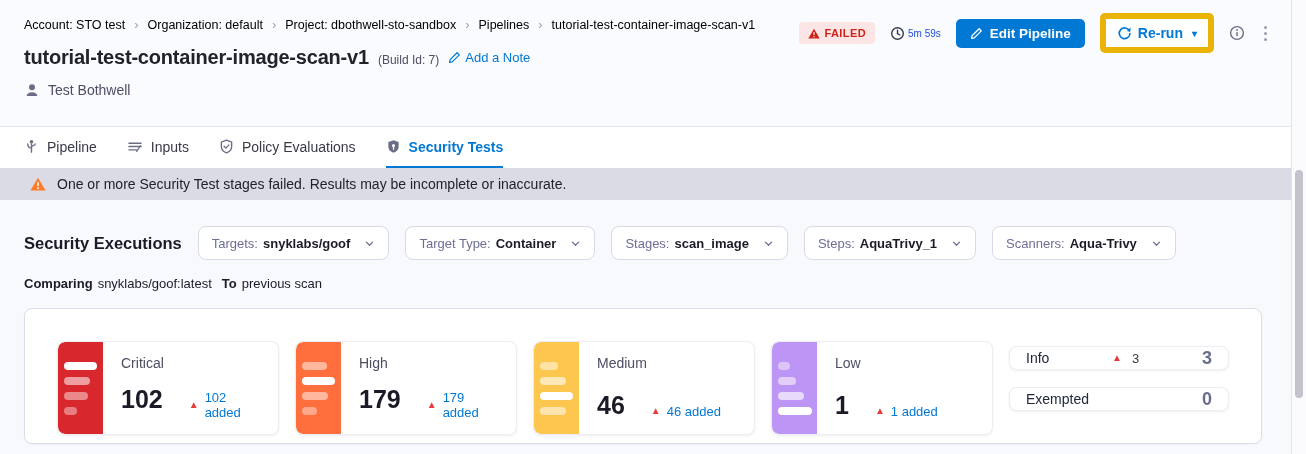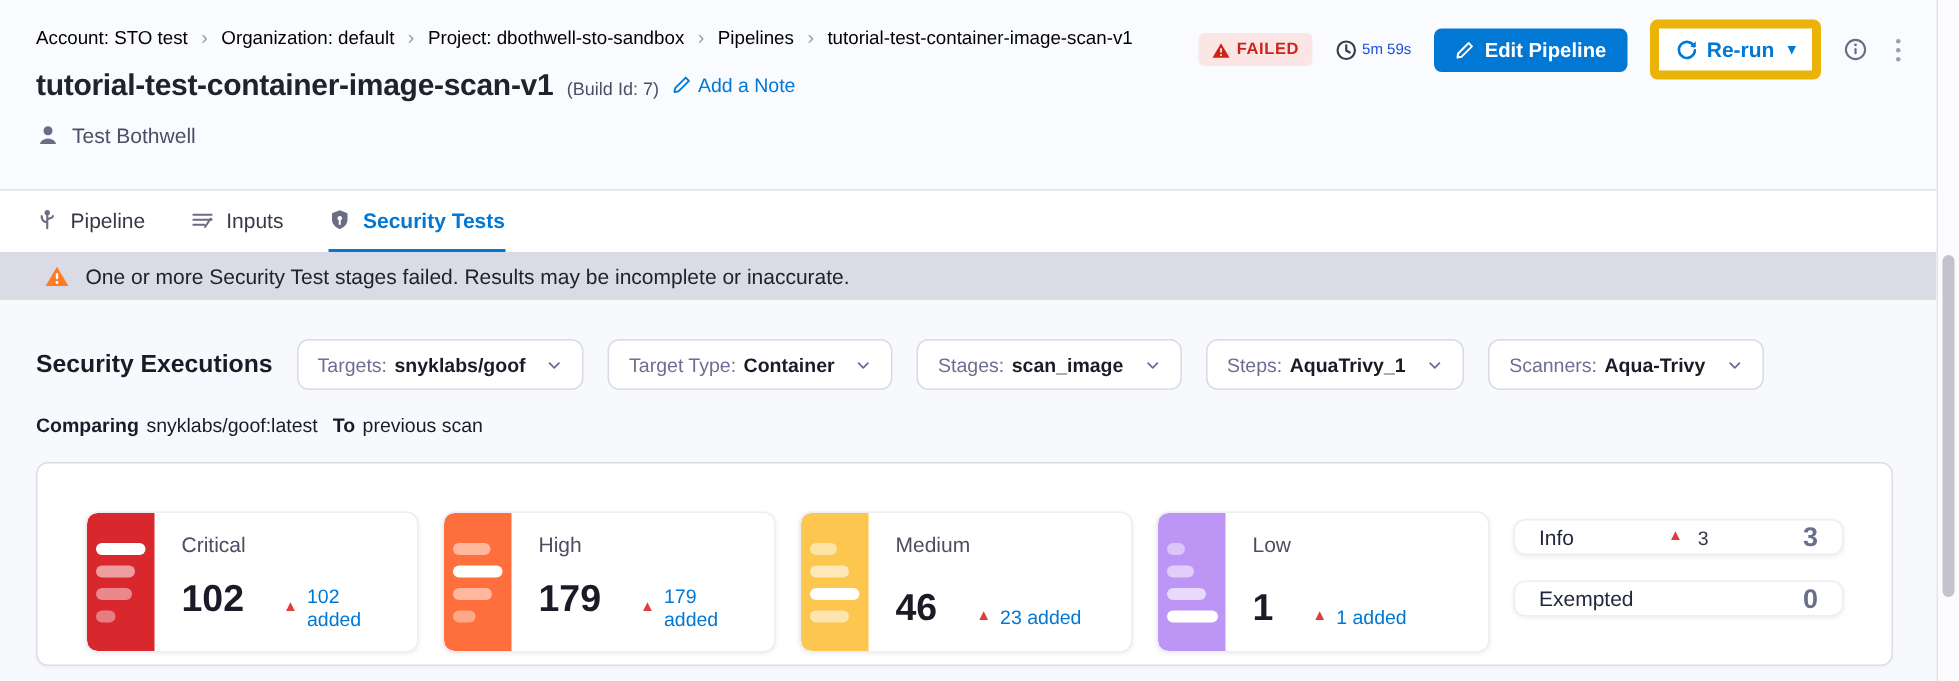--- a/index.html
+++ b/index.html
@@ -207,20 +207,29 @@
       </div>
       <div class="tab">
         <span class="ticon">
           <svg width="16" height="15" viewBox="0 0 16 16">
               <path d="M1.5 4.5h13M1.5 8h13M1.5 11.5h8" fill="none" stroke="currentColor" stroke-width="1.4" stroke-linecap="round"></path>
               <path d="M13.8 7.2l-4 6" fill="none" stroke="currentColor" stroke-width="1.4" stroke-linecap="round"></path>
             </svg>
         </span>
         <span>Inputs</span>
       </div>
+      <div class="tab">
+        <span class="ticon">
+          <svg width="15" height="15" viewBox="0 0 16 16">
+              <path d="M8 1.3l5.5 2v4.6c0 3.3-2.2 5.5-5.5 6.8-3.3-1.3-5.5-3.5-5.5-6.8V3.3z" fill="none" stroke="currentColor" stroke-width="1.4" stroke-linejoin="round"></path>
+              <path d="M5.4 7.8l1.9 1.9 3.3-3.4" fill="none" stroke="currentColor" stroke-width="1.4" stroke-linecap="round" stroke-linejoin="round"></path>
+            </svg>
+        </span>
+        <span>Policy Evaluations</span>
+      </div>
       <div class="tab active">
         <span class="ticon">
           <svg width="15" height="15" viewBox="0 0 16 16">
               <path d="M8 1.3l5.5 2v4.6c0 3.3-2.2 5.5-5.5 6.8-3.3-1.3-5.5-3.5-5.5-6.8V3.3z" fill="#6b6d85"></path>
               <circle cx="8" cy="7" r="1.6" fill="#ffffff"></circle>
               <path d="M8 8v3" stroke="#ffffff" stroke-width="1.4" stroke-linecap="round"></path>
             </svg>
         </span>
         <span>Security Tests</span>
       </div>
@@ -338,21 +347,21 @@
               <i></i>
               <i></i>
               <i></i>
             </div>
           <div class="sev-body">
             <div class="sev-label">Medium</div>
             <div class="sev-numrow">
               <span class="sev-count">46</span>
               <span class="added">
                 <span class="tri-up">▲</span>
-                <span class="added-text">23 added</span>
+                <span class="added-text">46 added</span>
               </span>
             </div>
           </div>
         </div>
 
         <div class="sev-card sev-low">
           <div class="strip">
               <i></i>
               <i></i>
               <i></i>

